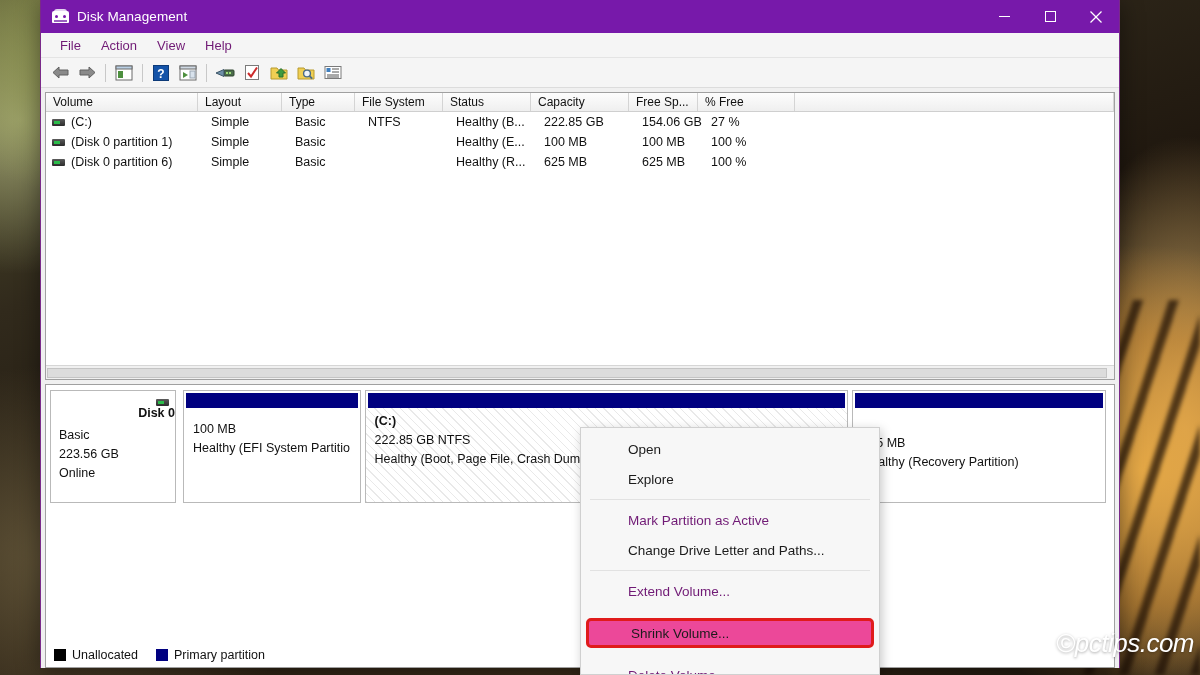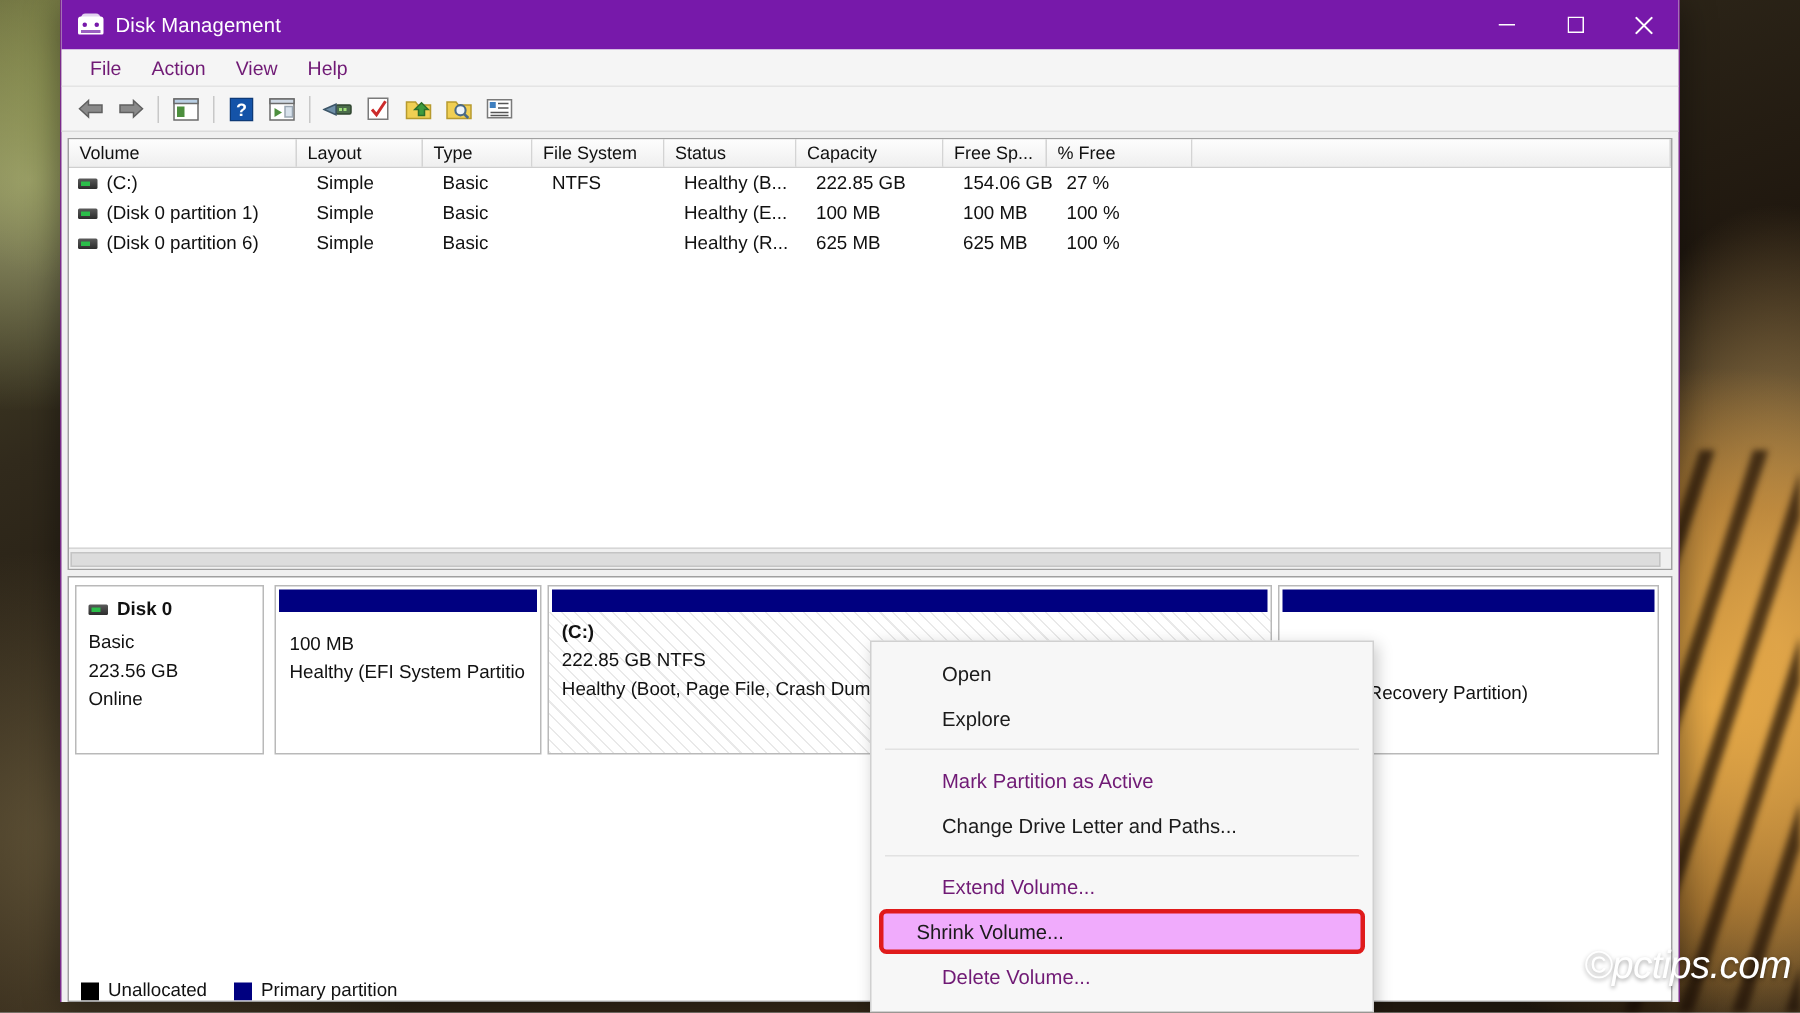--- a/index.html
+++ b/index.html
@@ -142,66 +142,66 @@
   #diskpane {
     margin: 4px 4px 0 4px; background: #ffffff;
     border: 1px solid #a0a0a0;
     flex: 1; position: relative; overflow: hidden;
   }
   #disk-row { display: flex; padding: 5px 4px 0 4px; height: 118px; }
   #disk-info {
     width: 126px; border: 1px solid #b9b9b9; background: #fff;
     padding: 8px 0 0 8px; flex: none; margin-right: 7px;
   }
-  .disk-title { display: flex; align-items: center; margin-bottom: 6px; }
+  .disk-title { display: flex; align-items: flex-end; margin-bottom: 6px; flex-direction: column; }
   .disk-title .vol-icon { margin-left: 0; }
   .disk-name { font-size: 12.5px; font-weight: bold; color: #111; }
   .disk-meta { font-size: 12.5px; color: #111; line-height: 19px; }
 
   .part {
     border: 1px solid #b9b9b9; background: #fff;
     margin-right: 4px; position: relative; display: flex; flex-direction: column;
   }
   .part .cap { height: 15px; background: #000080; margin: 2px 2px 0 2px; flex: none; }
   .part .body { flex: 1; padding: 12px 0 0 9px; position: relative; }
   .part.hatched .body {
     background-image: repeating-linear-gradient(45deg,
       rgba(0,0,0,.085) 0px, rgba(0,0,0,.085) 1px, rgba(0,0,0,0) 1px, rgba(0,0,0,0) 6px);
   }
   .part .body-inner { position: relative; z-index: 1; }
   .plabel { font-size: 12.5px; color: #111; line-height: 19px; white-space: nowrap; }
   .plabel.bold { font-weight: bold; }
 
   #legend {
     position: absolute; left: 0; right: 0; bottom: 0; height: 25px;
-    display: flex; align-items: flex-end; padding-left: 8px; gap: 6px;
+    display: flex; align-items: center; padding-left: 8px; gap: 6px;
     background: #fff;
   }
   .lg-sw { width: 12px; height: 12px; flex: none; }
   .lg-txt { font-size: 12.5px; color: #111; margin-right: 12px; }
 
   
   #ctxmenu {
-    position: absolute; left: 580px; top: 427px; width: 336px;
+    position: absolute; left: 580px; top: 427px; width: 300px;
     background: #f7f7f7; border: 1px solid #d0d0d0;
     box-shadow: 2px 3px 10px rgba(0,0,0,.22);
     padding: 6px 0 0 0; z-index: 50;
     height: 248px; overflow: hidden;
   }
   .ctx-item {
     height: 30px; display: flex; align-items: center;
     padding-left: 47px; font-size: 13.5px; color: #1b1b1b;
     white-space: nowrap;
   }
   .ctx-item.disabled { color: #701a75; }
   .ctx-sep { height: 1px; background: #e2e2e2; margin: 5px 9px; }
   .ctx-item.highlight {
     border: 3px solid #e01b1b; border-radius: 5px;
-    margin: 0 5px; padding-left: 22px; height: 30px;
-    background: #f0abfc;
+    margin: 12px 5px; padding-left: 42px; height: 30px;
+    background: #ec4899;
   }
 
   
   #watermark {
     position: absolute; right: 6px; bottom: 16px;
     font-family: "Liberation Sans", sans-serif;
     font-style: italic; font-size: 26px; color: #ffffff;
     letter-spacing: -.5px; z-index: 80;
     text-shadow: 0 1px 3px rgba(0,0,0,.35);
   }

